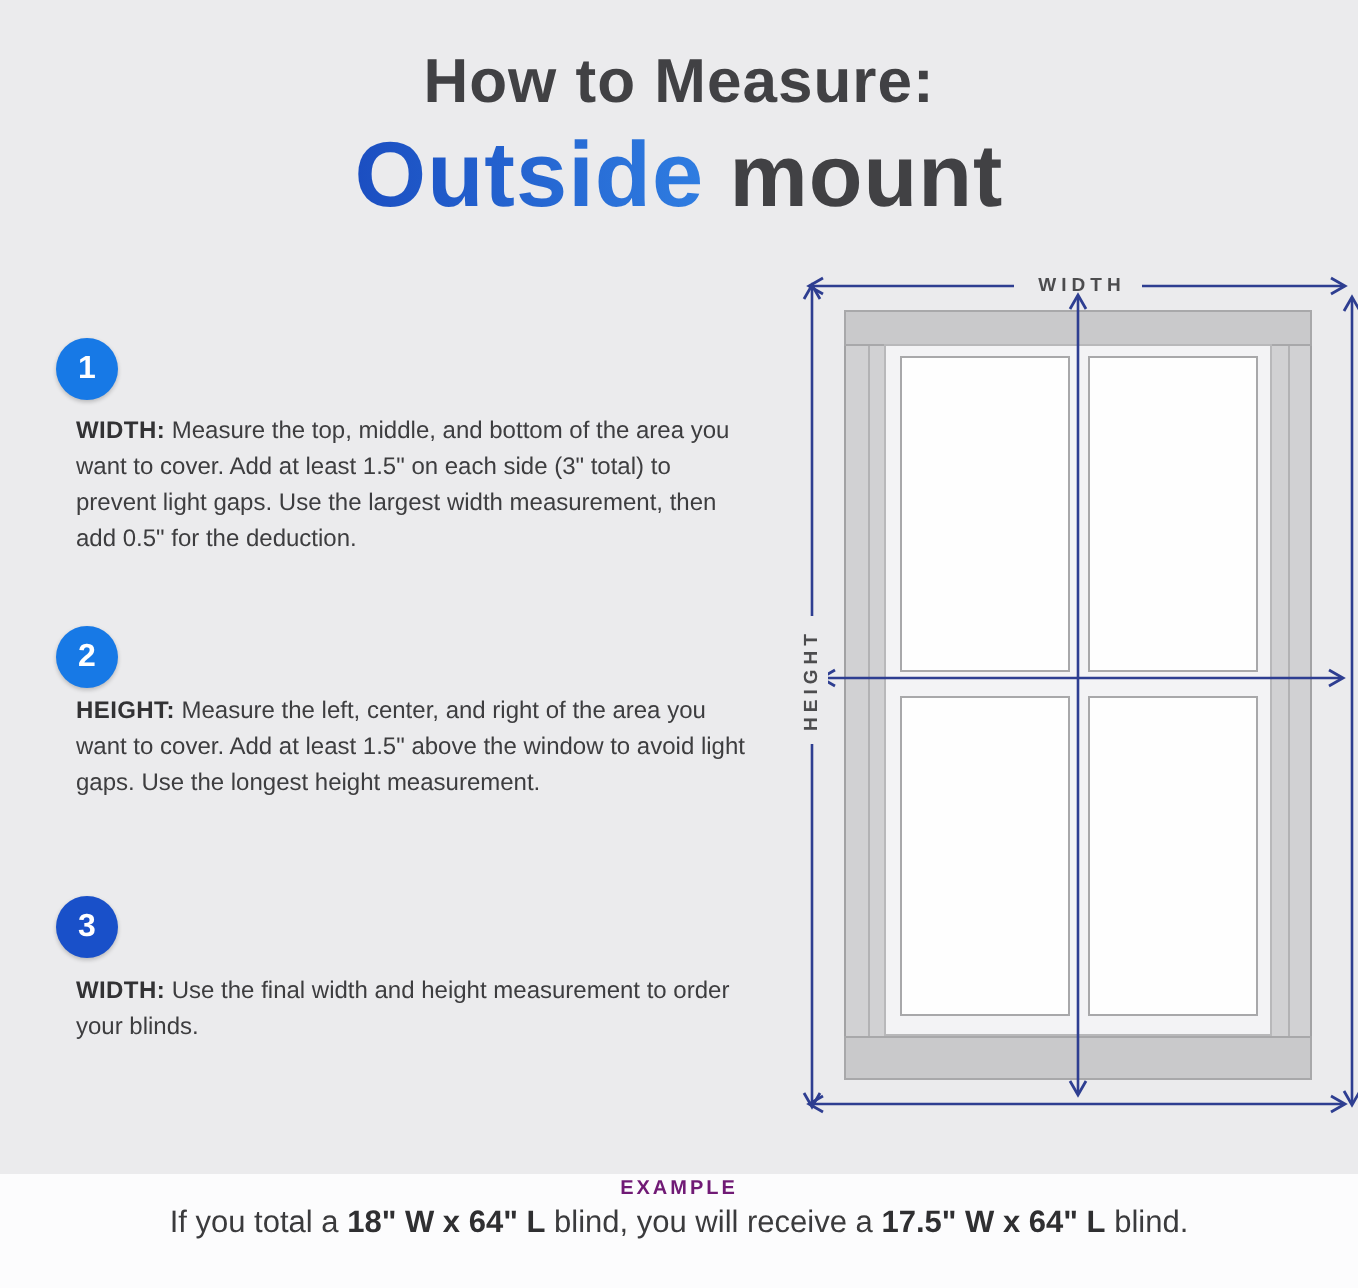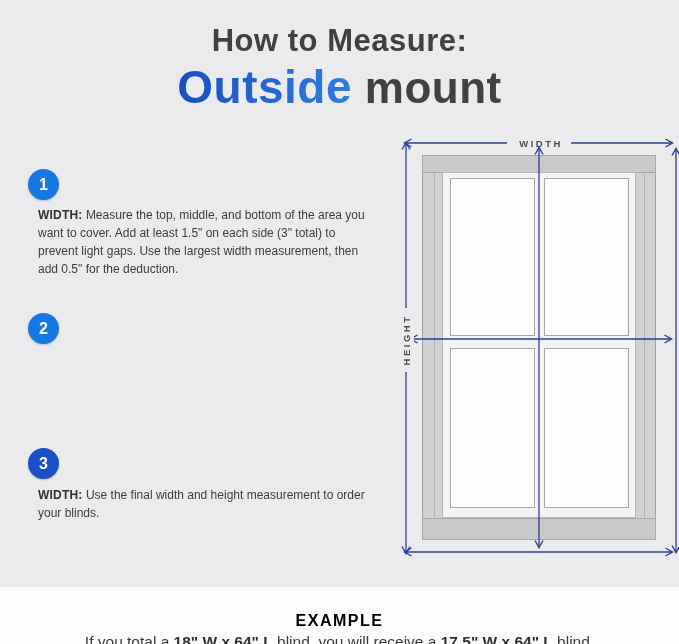--- a/index.html
+++ b/index.html
@@ -68,21 +68,21 @@
   .arrow-label{
     font-family:"Liberation Sans", sans-serif;
     font-size:9.5px;font-weight:600;fill:#4c4c4e;letter-spacing:2.5px;
   }
   
   .example{
     position:absolute;left:0;top:587px;width:679px;height:57px;
     background:#fcfcfd;text-align:center;
   }
   .example-heading{
-    margin-top:25px;font-size:16px;font-weight:700;letter-spacing:1.5px;color:#000000;
+    margin-top:2px;font-size:10px;font-weight:700;letter-spacing:1.5px;color:#701a75;
   }
   .example-line{margin-top:3px;font-size:15.5px;color:#3b3b3d;}
   .example-line b{font-weight:700;color:#2f2f31;}
 </style>
 </head>
 <body>
 
 <div class="page">
 
   <div class="header">
@@ -91,20 +91,21 @@
   </div>
 
   <div class="badge badge-1 t1">
       <span>1</span>
     </div>
   <div class="step-text x1"><b class="step-label">WIDTH:</b> <span>Measure the top, middle, and bottom of the area you want to cover. Add at least 1.5" on each side (3" total) to prevent light gaps. Use the largest width measurement, then add 0.5" for the deduction.</span></div>
 
   <div class="badge badge-2 t2">
       <span>2</span>
     </div>
+  <div class="step-text x2"><b class="step-label">HEIGHT:</b> <span>Measure the left, center, and right of the area you want to cover. Add at least 1.5" above the window to avoid light gaps. Use the longest height measurement.</span></div>
 
   <div class="badge badge-3 t3">
       <span>3</span>
     </div>
   <div class="step-text x3"><b class="step-label">WIDTH:</b> <span>Use the final width and height measurement to order your blinds.</span></div>
 
   <div class="diagram">
     <div class="win win-frame"></div>
     <div class="win win-topband"></div>
     <div class="win win-line-left"></div>

